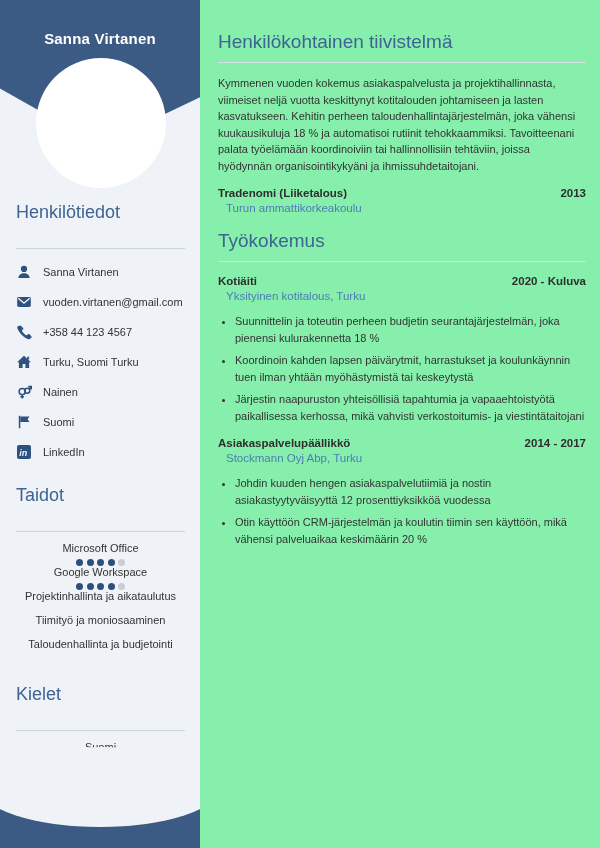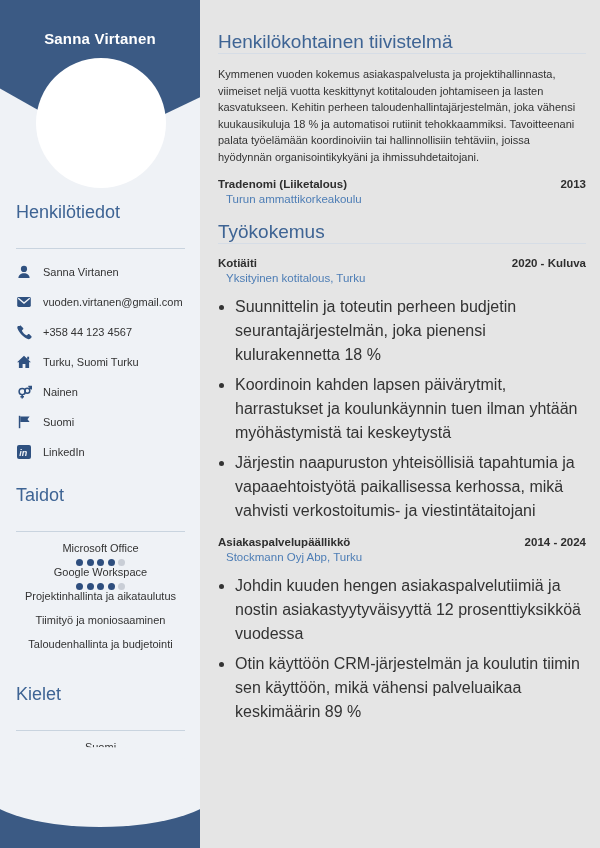--- a/index.html
+++ b/index.html
@@ -1,17 +1,17 @@
 <!DOCTYPE html>
 <html><head>
 <meta charset="utf-8">
 <style>
   * { margin:0; padding:0; box-sizing:border-box; }
   body { background:#ffffff; font-family:"Liberation Sans", sans-serif; }
-  .page { position:relative; width:600px; height:848px; background:#e5e5e5; overflow:hidden; }
+  .page { position:relative; width:600px; height:848px; background:#86efac; overflow:hidden; }
 
   
   .sidebar { position:absolute; left:0; top:0; width:200px; height:848px; background:#eff2f6; overflow:hidden; }
   .header-shape { position:absolute; left:0; top:0; width:200px; height:145px; background:#3b5a84;
     clip-path:polygon(0 0,100% 0,100% 67%,50% 100%,0 61%); }
   .name { position:absolute; left:0; top:30px; width:200px; text-align:center; color:#ffffff;
     font-size:15px; font-weight:bold; letter-spacing:.2px; }
   .photo { position:absolute; left:36px; top:58px; width:130px; height:130px; border-radius:50%; background:#ffffff; }
 
   .sidebar-content { position:absolute; left:16px; top:202px; width:169px; }
@@ -30,31 +30,31 @@
   .dot { width:7px; height:7px; border-radius:50%; background:#c9ced6; }
   .dot.filled { background:#2e4e7e; }
 
   .lang-title { margin-top:22px; }
 
   .footer-blue { position:absolute; left:0; top:795px; width:200px; height:53px; background:#3b5a84; }
   .footer-curve { position:absolute; left:-20px; top:747px; width:240px; height:80px; border-radius:50%; background:#eff2f6; }
 
   
   .main { position:absolute; left:218px; top:0; width:368px; }
-  .main-title { font-size:19px; font-weight:400; color:#3e6494; border-bottom:1px solid #d6dde6; }
+  .main-title { font-size:19px; font-weight:400; color:#3e6494; padding-bottom:9px; border-bottom:1px solid #d6dde6; }
   .mt-first { margin-top:31px; }
   .summary-text { margin-top:12px; font-size:11px; line-height:1.5; color:#333333; }
   .mt-section { margin-top:16px; }
   .entry { margin-top:13px; }
   .entry-head { display:flex; justify-content:space-between; align-items:baseline; }
   .entry-role { font-size:11.5px; font-weight:bold; color:#2e2e2e; }
   .entry-period { font-size:11.5px; font-weight:bold; color:#2e2e2e; }
   .entry-org { margin-top:3px; font-size:11.5px; color:#4d7db5;margin-left:8px; }
   .bullets { margin:11px 0 0 0; padding-left:17px; }
-  .bullets li { font-size:16px; line-height:1.5; color:#333333; margin-bottom:6px; }
+  .bullets li { font-size:11px; line-height:1.5; color:#333333; margin-bottom:6px; }
 
   svg.ic { display:block; }
 </style>
 </head>
 <body>
 
 <div class="page">
 
   <aside class="sidebar">
     <div class="header-shape"></div>
@@ -232,23 +232,23 @@
       <ul class="bullets">
         <li>Suunnittelin ja toteutin perheen budjetin seurantajärjestelmän, joka pienensi kulurakennetta 18 %</li>
         <li>Koordinoin kahden lapsen päivärytmit, harrastukset ja koulunkäynnin tuen ilman yhtään myöhästymistä tai keskeytystä</li>
         <li>Järjestin naapuruston yhteisöllisiä tapahtumia ja vapaaehtoistyötä paikallisessa kerhossa, mikä vahvisti verkostoitumis- ja viestintätaitojani</li>
       </ul>
     </div>
 
     <div class="entry">
       <div class="entry-head">
         <span class="entry-role">Asiakaspalvelupäällikkö</span>
-        <span class="entry-period">2014 - 2024</span>
+        <span class="entry-period">2014 - 2017</span>
       </div>
       <div class="entry-org">Stockmann Oyj Abp, Turku</div>
       <ul class="bullets">
         <li>Johdin kuuden hengen asiakaspalvelutiimiä ja nostin asiakastyytyväisyyttä 12 prosenttiyksikköä vuodessa</li>
-        <li>Otin käyttöön CRM-järjestelmän ja koulutin tiimin sen käyttöön, mikä vähensi palveluaikaa keskimäärin 89 %</li>
+        <li>Otin käyttöön CRM-järjestelmän ja koulutin tiimin sen käyttöön, mikä vähensi palveluaikaa keskimäärin 20 %</li>
       </ul>
     </div>
 
   </main>
 </div>
 
 </body></html>

